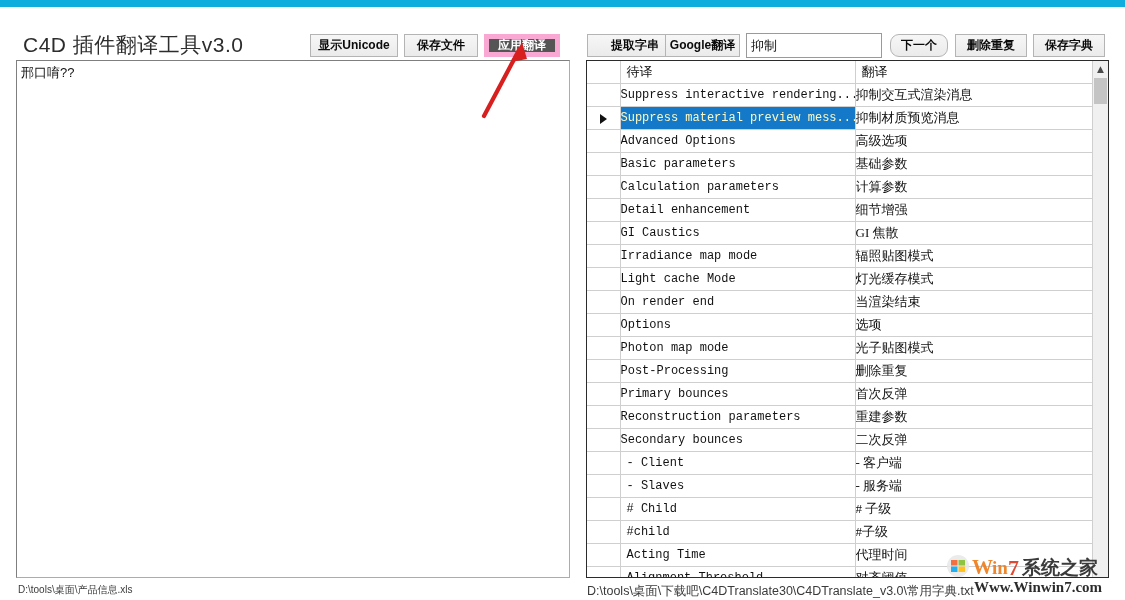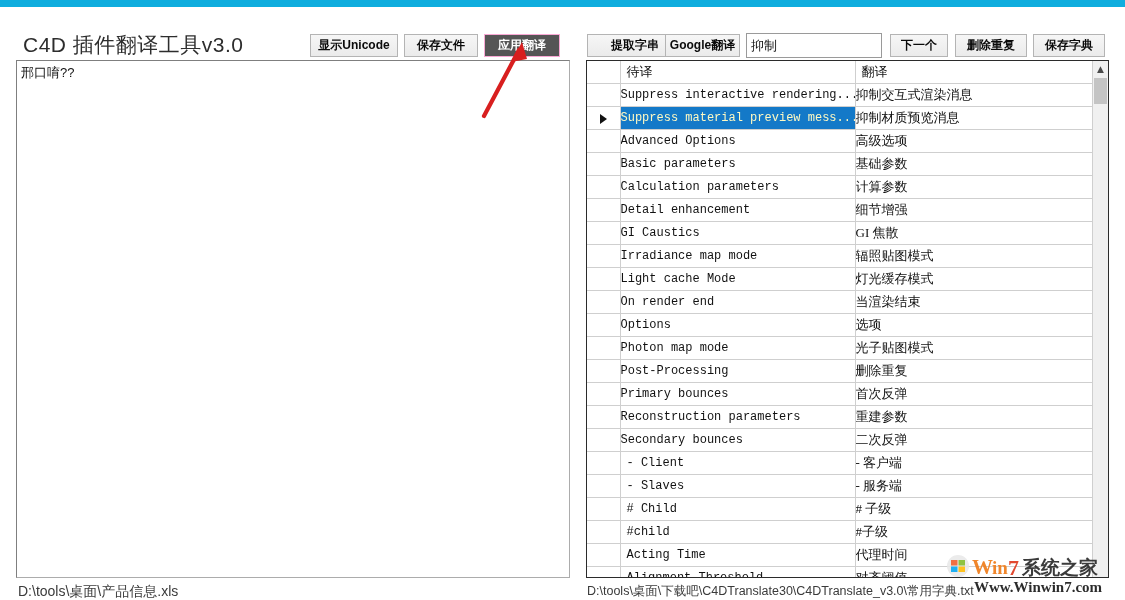--- a/index.html
+++ b/index.html
@@ -68,29 +68,29 @@
     font-weight: bold;
     display: flex;
     align-items: center;
     justify-content: center;
     box-sizing: border-box;
     white-space: nowrap;
     font-family: "Liberation Sans", sans-serif;
   }
   .tbtn.active {
     background: #555555;
-    border: 1px solid #f9a8d4;
+    border: 5px solid #f9a8d4;
     color: #ffffff;
   }
   #btn-show-unicode { left: 310px; width: 88px; }
   #btn-save-file    { left: 404px; width: 74px; }
   #btn-apply-trans  { left: 484px; width: 76px; }
   #btn-extract      { left: 587px; width: 96px; }
   #btn-google       { left: 665px; width: 75px; }
-  #btn-next         { left: 890px; width: 58px; }
+  #btn-next         { left: 890px; width: 58px; border-radius: 9px; }
   #btn-dedupe       { left: 955px; width: 72px; }
   #btn-save-dict    { left: 1033px; width: 72px; }
   #search-input {
     position: absolute;
     left: 746px; top: 26px;
     width: 136px; height: 25px;
     border: 1px solid #9a9a9a;
     background: #ffffff;
     box-sizing: border-box;
     font-size: 13px;
@@ -117,21 +117,21 @@
     left: 4px; top: 3px;
     font-size: 13px;
     color: #111;
     white-space: pre;
     font-family: "Liberation Sans", sans-serif;
   }
   
   #status-left {
     position: absolute;
     left: 18px; top: 583px;
-    font-size: 14px;
+    font-size: 10px;
     color: #3a3a3a;
     white-space: nowrap;
     font-family: "Liberation Sans", sans-serif;
   }
   #status-right {
     position: absolute;
     left: 587px; top: 583px;
     font-size: 12.5px;
     color: #3a3a3a;
     white-space: nowrap;

